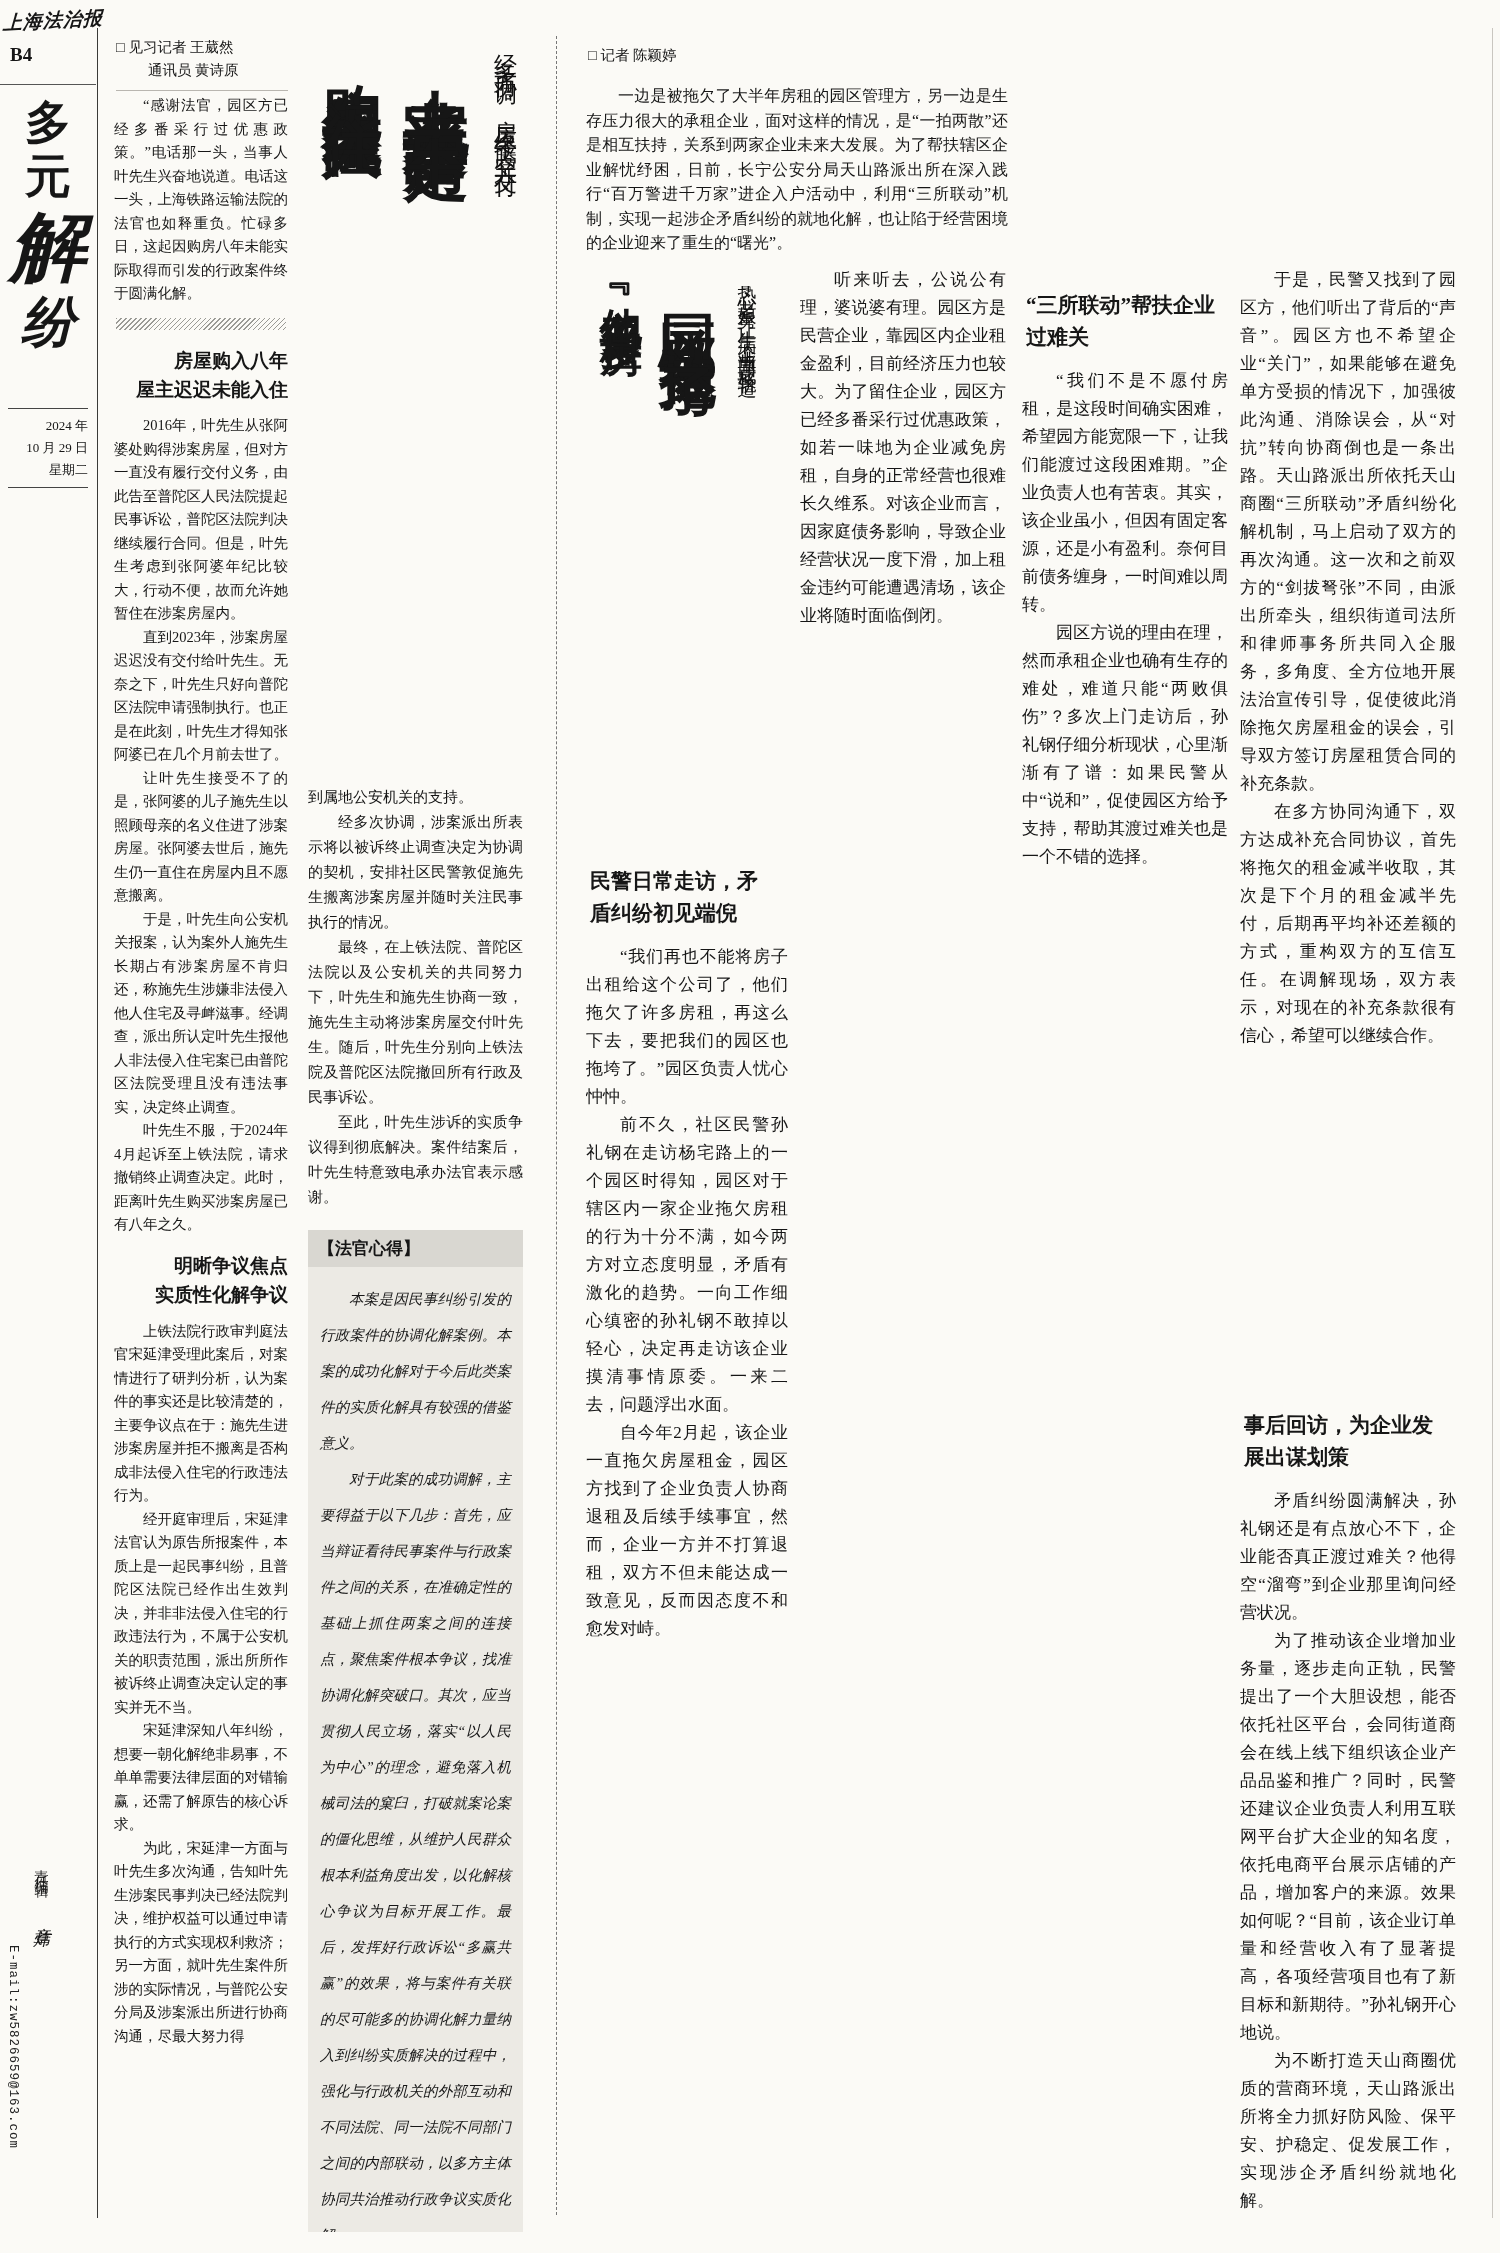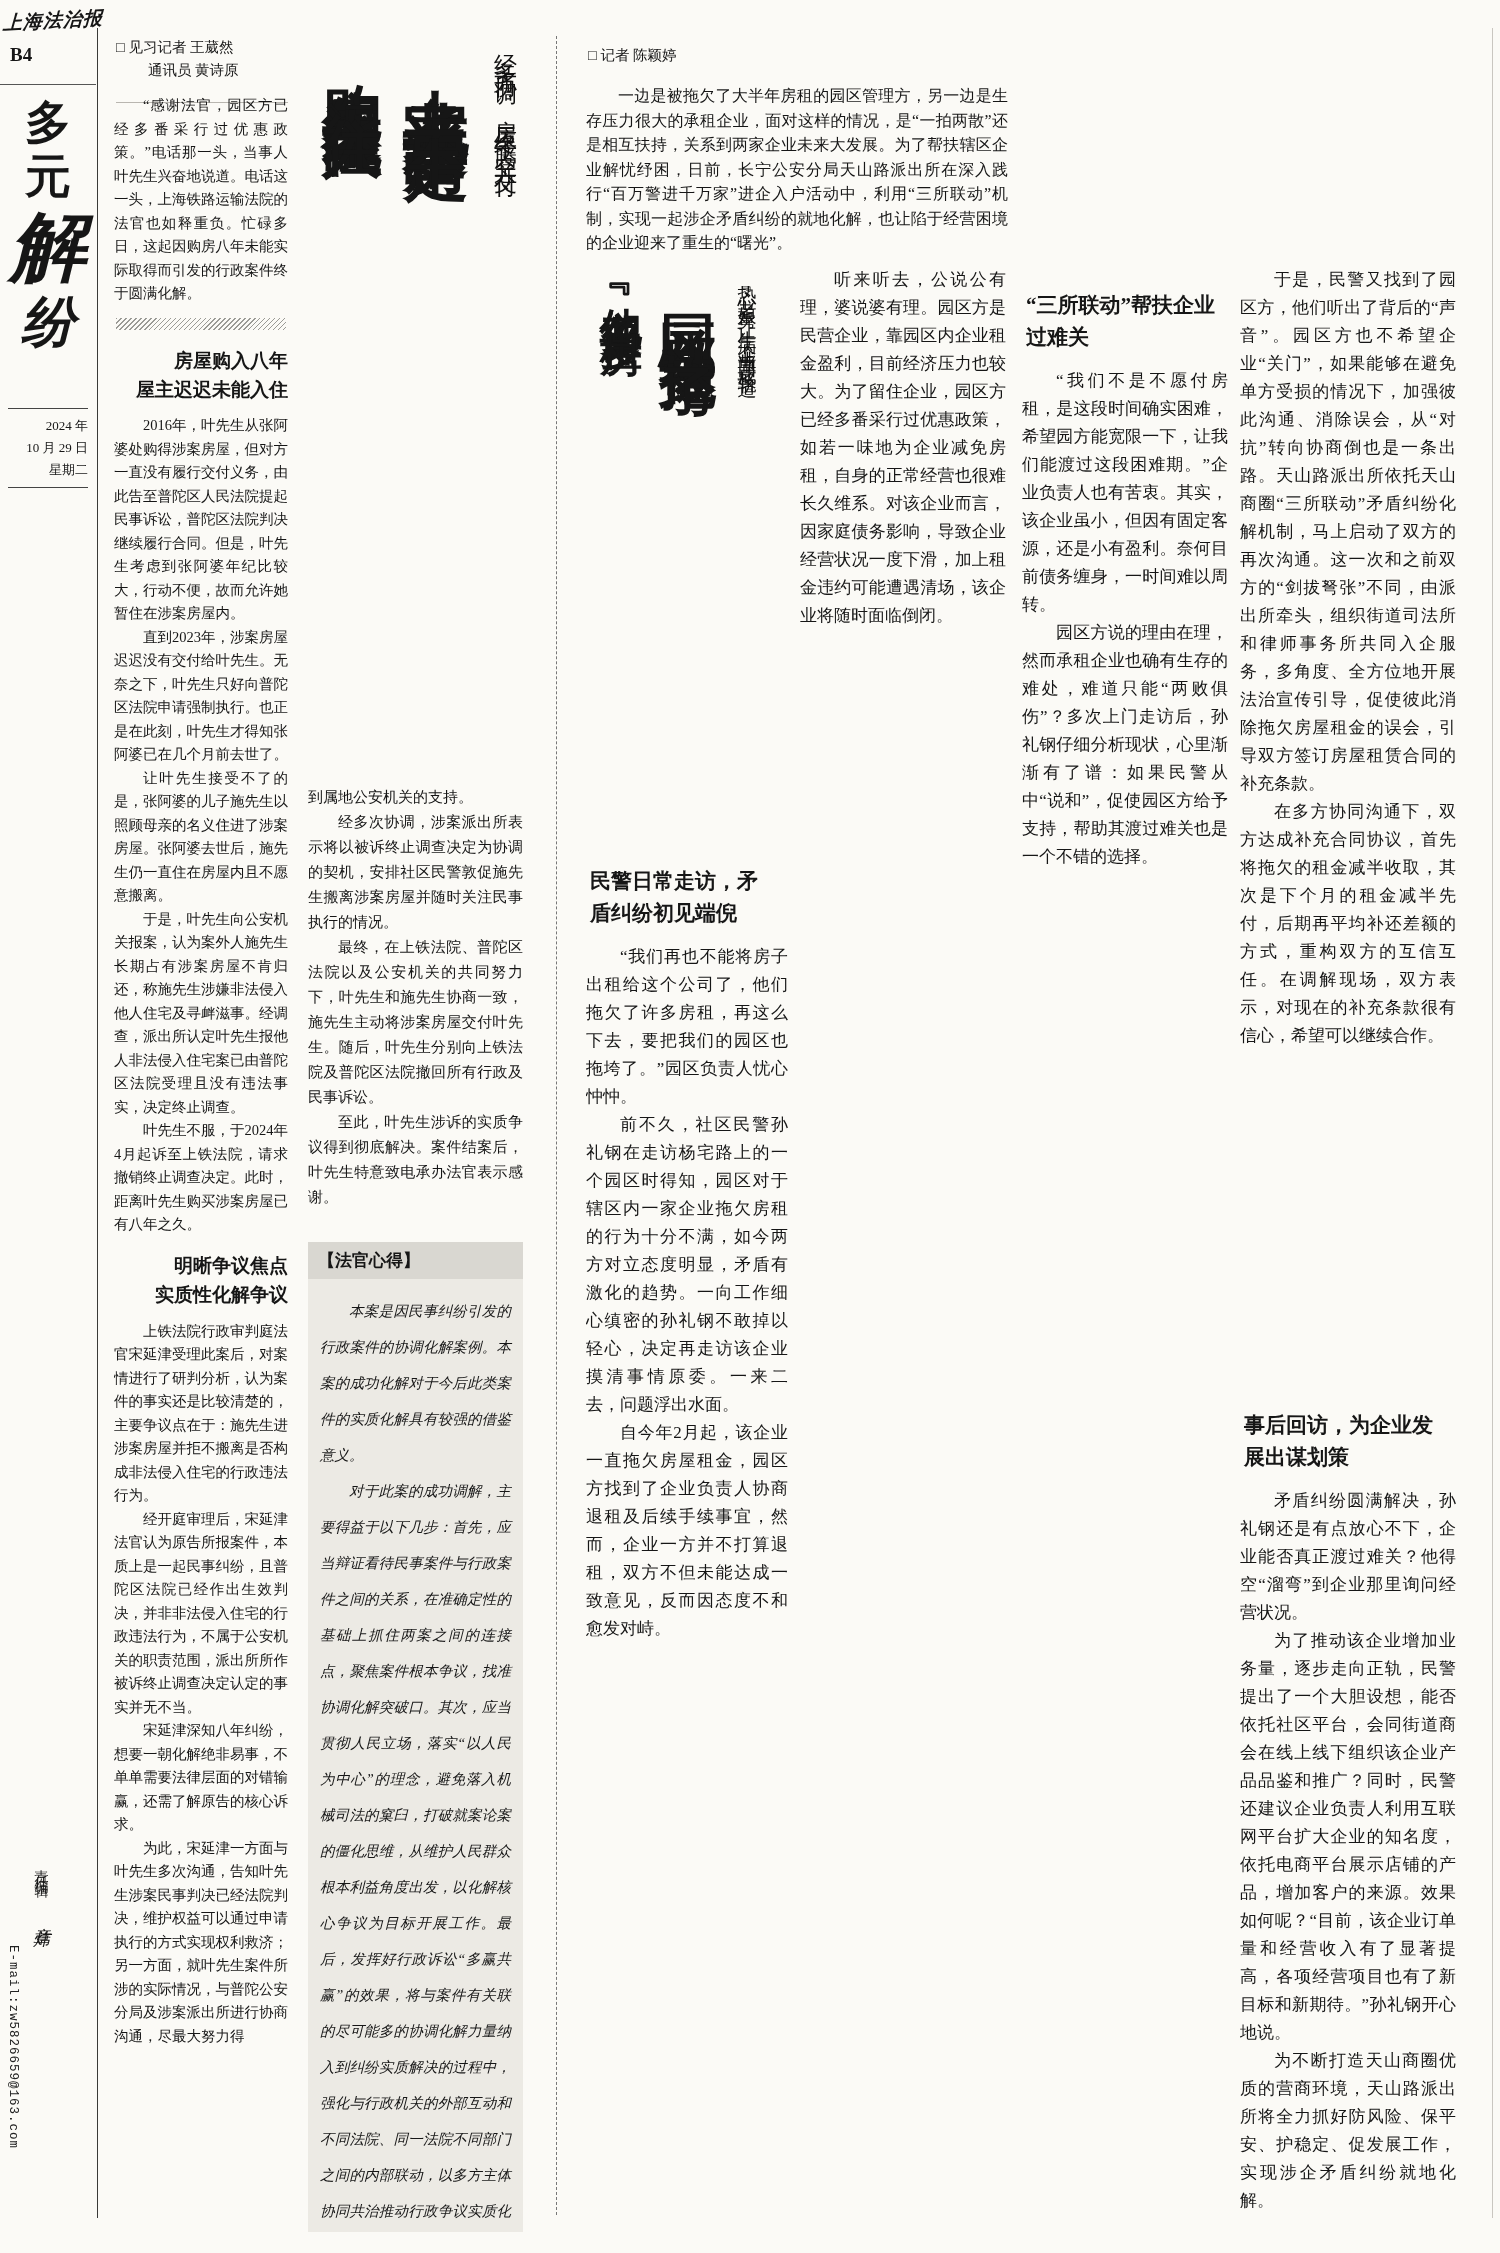--- a/index.html
+++ b/index.html
@@ -36,30 +36,30 @@
   .headline-block { writing-mode:vertical-rl; }
   .kicker { font-size:23px; letter-spacing:7px; line-height:1.4; margin-left:15px; color:#111; }
   .subhead { font-weight:900; font-size:19px; line-height:1.55; text-align:right; margin:14px 0 10px; }
   .subhead-r { font-weight:900; font-size:21px; line-height:1.5; text-align:left; padding-left:4px; margin:0 0 14px; }
   .hatch { height:12px; margin:12px 2px 16px;
     background:repeating-linear-gradient(135deg,#9a9a95 0 1px,transparent 1px 3.5px); }
   .divider-mid { left:556px; top:36px; height:2179px; width:0; border-left:1px dashed #777; }
   .edge-rule { left:1492px; top:28px; height:2190px; width:0; border-left:1px solid #c9c6c0; }
 
   
-  .byline-l { left:116px; top:36px; width:172px; padding-bottom:20px; border-bottom:1px solid #b9b6b0; }
+  .byline-l { left:116px; top:36px; width:172px; padding-bottom:8px; border-bottom:1px solid #b9b6b0; }
   .col-a { left:114px; top:94px; width:174px; height:2121px; overflow:hidden;
     font-size:14.5px; line-height:23.5px; }
   .hl-left { left:295px; top:36px; width:226px; height:724px; overflow:hidden; }
   .hl-left .main1 { font-size:66px; font-weight:900; letter-spacing:6px; line-height:1.15; margin-left:12px; }
   .hl-left .main2 { font-size:60px; font-weight:900; letter-spacing:4px; line-height:1.15; }
   .col-b { left:297px; top:785px; width:226px; height:1447px; overflow:hidden;
     font-size:15px; line-height:25px; display:flex; flex-direction:column;padding-left:11px; }
   .col-b .plist p:first-child { text-indent:0; }
-  .notes-title { background:#d9d7d1; font-weight:900; font-size:17px; padding:6px 10px; margin-top:32px; }
+  .notes-title { background:#d9d7d1; font-weight:900; font-size:17px; padding:6px 10px; margin-top:20px; }
   .notes-block { background:#eceae4; padding:14px 12px 16px; font-style:italic;
     font-size:14.5px; line-height:36px; flex:1; }
 
   
   .byline-r { left:588px; top:44px; width:220px; }
   .lead-r { left:586px; top:84px; width:422px; font-size:16px; line-height:24.5px; }
   .hl-right { left:584px; top:270px; width:176px; height:584px; overflow:hidden; }
   .hl-right .kicker { font-size:19px; letter-spacing:5px; margin-left:13px; }
   .hl-right .main1 { font-size:56px; font-weight:900; letter-spacing:8px; line-height:1.15; margin-left:10px; }
   .hl-right .main2 { font-size:42px; font-weight:900; letter-spacing:4px; line-height:1.2; }

